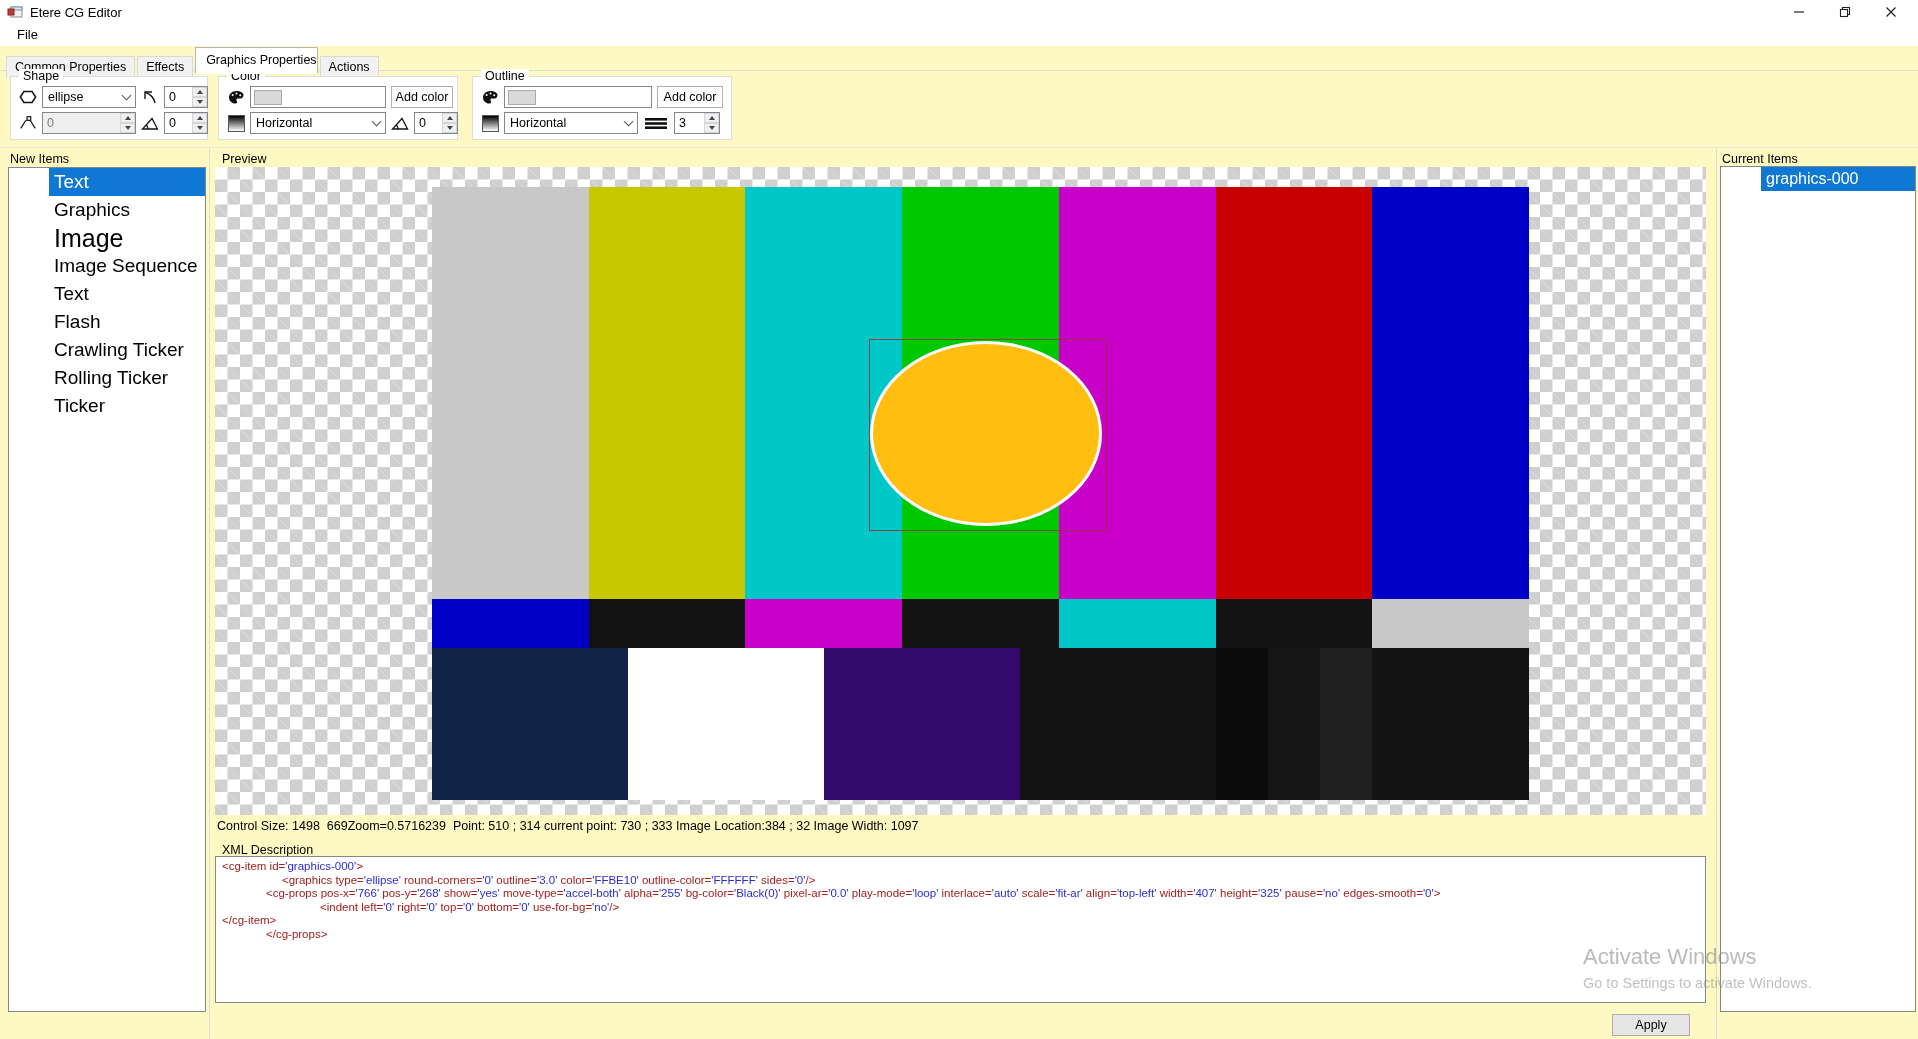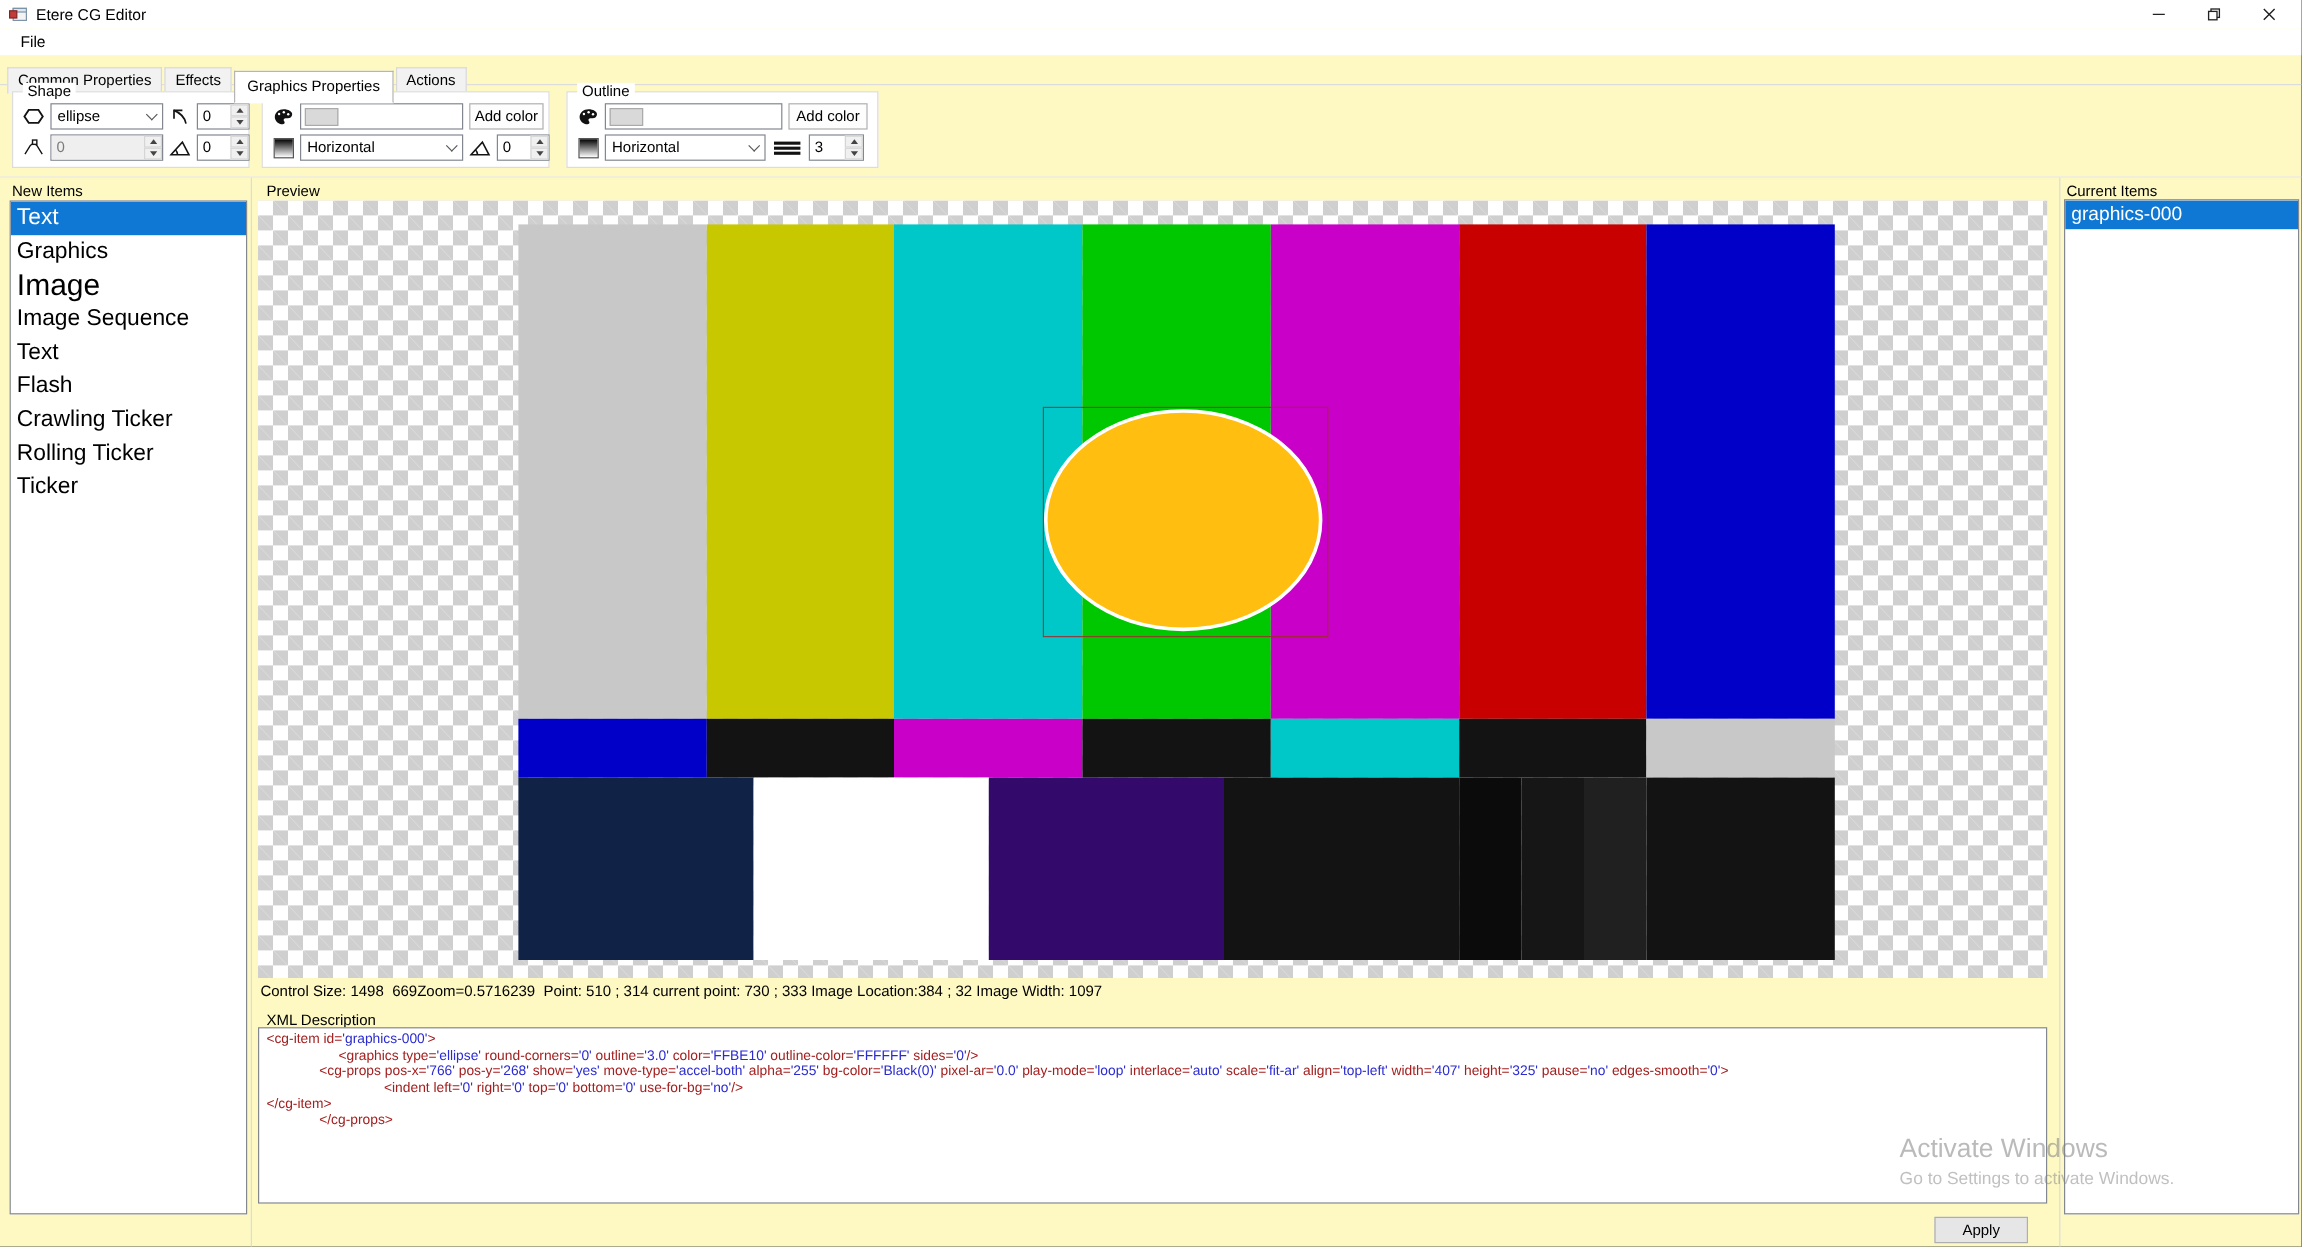--- a/index.html
+++ b/index.html
@@ -11,21 +11,21 @@
   .title-text{position:absolute;left:30px;top:5px;font-size:13px;}
   .win-buttons{position:absolute;right:4px;top:0;height:24px;display:flex;}
   .win-btn{width:46px;height:24px;display:flex;align-items:center;justify-content:center;}
   
   .menubar{position:absolute;left:0;top:24px;width:100%;height:22px;background:#fff;}
   .menu-item{position:absolute;left:10px;top:1px;font-size:13px;padding:2px 7px;}
   
   .tabstrip{position:absolute;left:0;top:47px;width:100%;height:24px;border-bottom:1px solid #dcdcdc;padding-left:6px;box-sizing:border-box;}
   .tab{position:relative;display:inline-block;top:4px;margin-right:2px;padding:3px 8px 4px 8px;font-size:12.5px;
        background:#f2f2f2;border:1px solid #d9d9d9;border-bottom:none;vertical-align:bottom;}
-  .tab.active{top:12px;padding:5px 10px 6px 10px;background:#fff;border:1px solid #b5b5b5;border-bottom:1px solid #fff;z-index:3;}
+  .tab.active{top:0;padding:5px 0 6px 10px;background:#fff;border:1px solid #b5b5b5;border-bottom:1px solid #fff;z-index:3;}
   
   .group{position:absolute;top:76px;height:62px;border:1px solid #dcdcdc;background:#fff;}
   .group-label{position:absolute;top:-8px;left:8px;background:#fff;padding:0 4px;font-size:12.5px;}
   .grow{position:absolute;left:8px;height:22px;display:flex;align-items:center;gap:5px;}
   .grow.r1{top:9px}.grow.r2{top:35px}
   .icon16{width:18px;height:16px;display:flex;align-items:center;justify-content:center;flex:none;}
   .select{height:22px;box-sizing:border-box;background:#fff;border:1px solid #828790;display:flex;align-items:center;
           justify-content:space-between;padding:0 5px;font-size:12.5px;flex:none;}
   .chev{width:6px;height:6px;border-right:1.4px solid #565656;border-bottom:1.4px solid #565656;transform:rotate(45deg);margin-top:-3px;}
   .spin{height:22px;box-sizing:border-box;background:#fff;border:1px solid #828790;display:flex;flex:none;}
@@ -39,21 +39,21 @@
   .color-well{height:22px;box-sizing:border-box;background:#fff;border:1px solid #828790;display:flex;align-items:center;flex:none;}
   .swatch{width:26px;height:13px;background:#d9d9d9;border:1px solid #ababab;margin-left:3px;}
   .btn-std{height:22px;box-sizing:border-box;background:#fdfdfd;border:1px solid #b0b0b0;font-size:12.5px;
            display:flex;align-items:center;justify-content:center;flex:none;}
   .grad-icon{width:15px;height:15px;border:1px solid #555;background:linear-gradient(#000,#fff);}
   
   .vline{position:absolute;top:148px;bottom:0;width:1px;background:#dcdcdc;}
   .hline{position:absolute;left:0;top:147px;width:100%;height:1px;background:#e8e8e8;}
   .panel-label{position:absolute;font-size:12.5px;}
   .listbox{position:absolute;background:#fff;border:1px solid #828790;overflow:hidden;}
-  .li{padding:0 5px;display:flex;align-items:center;white-space:nowrap;}
+  .li{padding:0 5px;display:flex;align-items:center;white-space:nowrap;margin-left:40px;}
   .li.sel{background:#0f78d4;color:#fff;}
   
   .preview{position:absolute;left:215px;top:167px;width:1491px;height:648px;background-color:#fff;
      background-image:linear-gradient(45deg,#cfcfcf 25%,transparent 25%,transparent 75%,#cfcfcf 75%),
                       linear-gradient(45deg,#cfcfcf 25%,transparent 25%,transparent 75%,#cfcfcf 75%);
      background-size:25px 25px;background-position:0 0,12.5px 12.5px;overflow:hidden;}
   .tp{position:absolute;left:217px;top:20px;width:1097px;height:613px;display:flex;flex-direction:column;}
   .tp-main{display:flex;height:412px;}
   .tp-strip{display:flex;height:49px;}
   .tp-bottom{display:flex;height:152px;}
@@ -177,21 +177,21 @@
             </span>
             <span class="sbtn">
               <span class="tri-down"></span>
             </span>
           </span>
       </div>
     </div>
   </div>
 
   <div class="group" style="left:218px;width:238px;">
-    <span class="group-label">Size</span>
+    <span class="group-label">Color</span>
     <div class="grow r1">
       <span class="icon16">
         <svg width="17" height="15" viewBox="0 0 17 15">
           <path d="M8.5 1C4.2 1 1 3.9 1 7.4c0 3.4 2.9 6.1 6.6 6.1 1 0 1.6-.6 1.6-1.4 0-.4-.2-.8-.4-1.1-.2-.3-.4-.6-.4-1 0-.8.7-1.4 1.5-1.4h1.8c2.2 0 3.8-1.5 3.8-3.4C15.5 2.9 12.3 1 8.5 1z" fill="#111"></path>
           <circle cx="4.6" cy="5" r="1" fill="#fff"></circle>
             <circle cx="8.5" cy="3.6" r="1" fill="#fff"></circle>
             <circle cx="12.2" cy="5.2" r="1" fill="#fff"></circle>
         </svg>
       </span>
       <div class="color-well" style="width:136px;">

